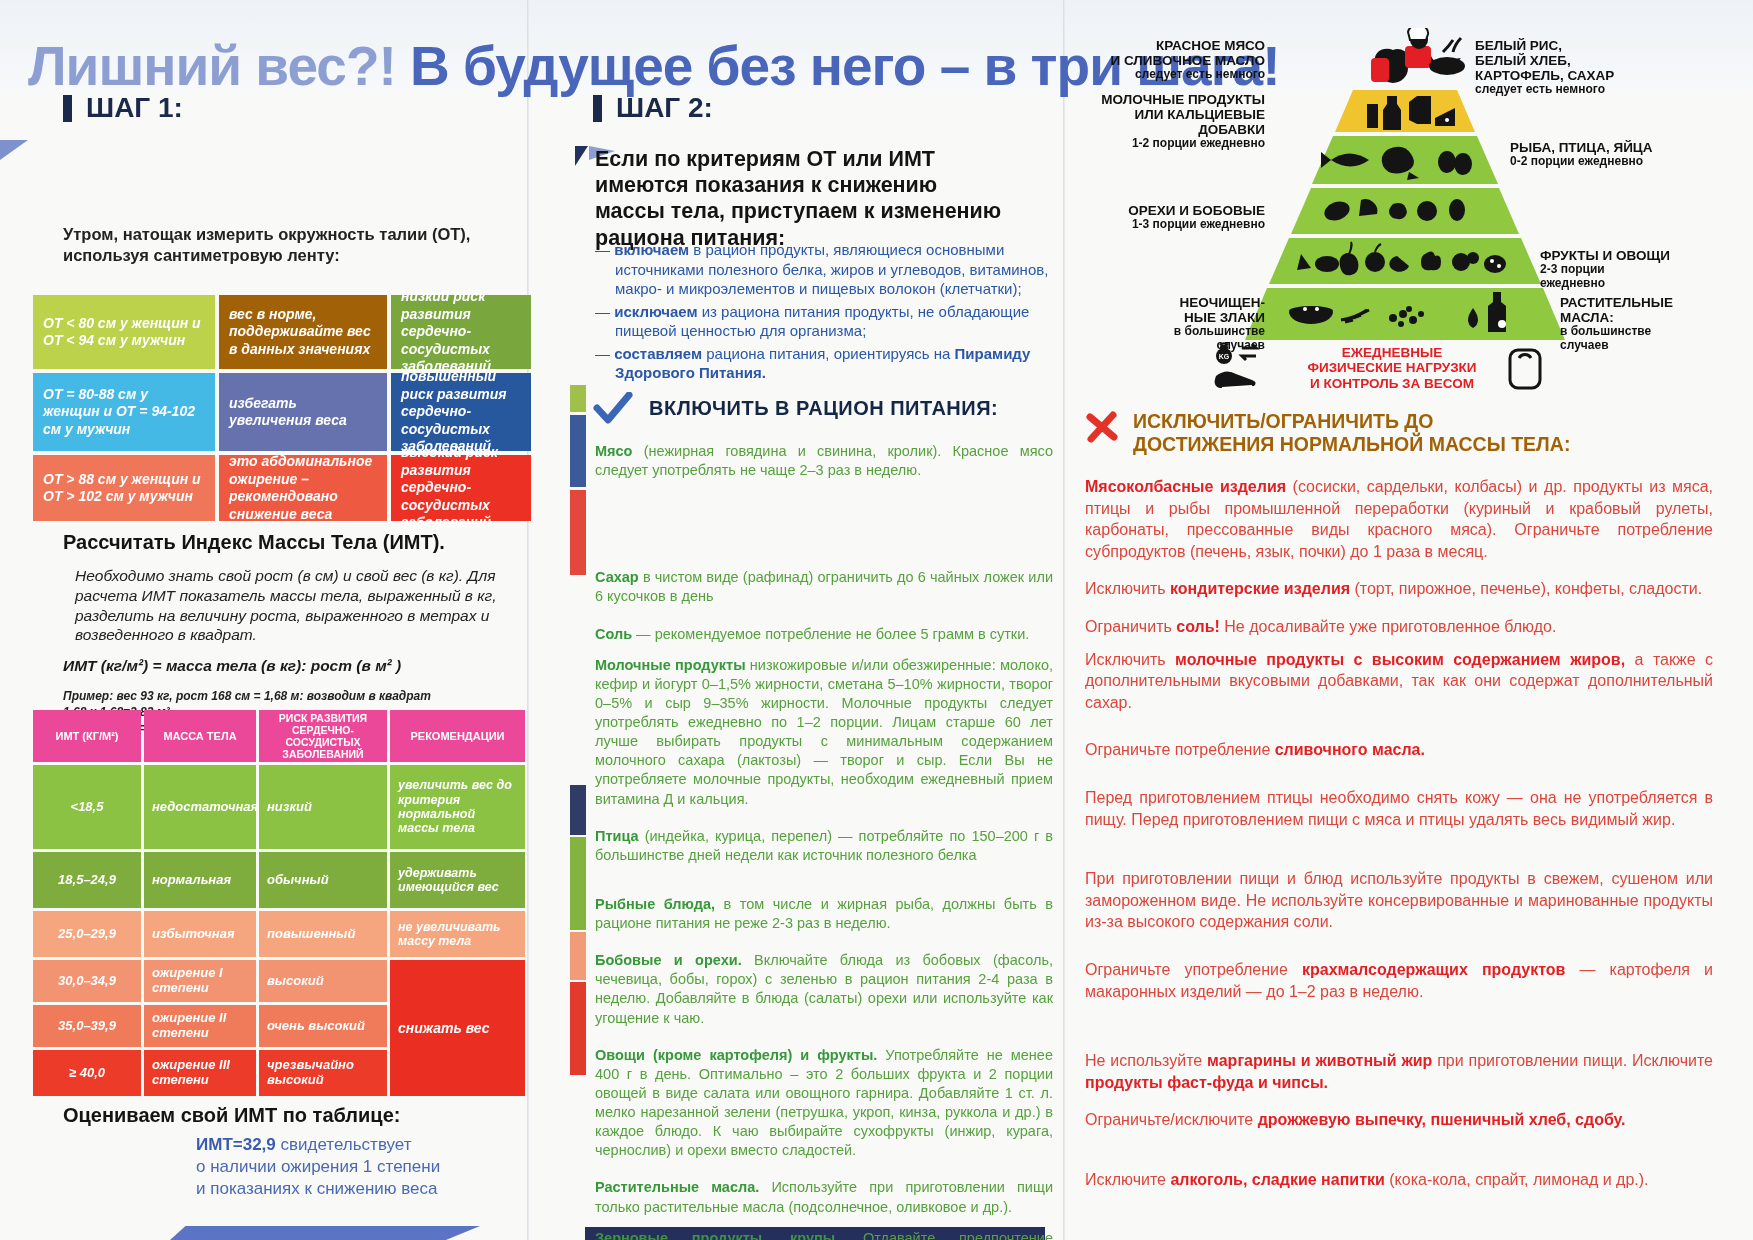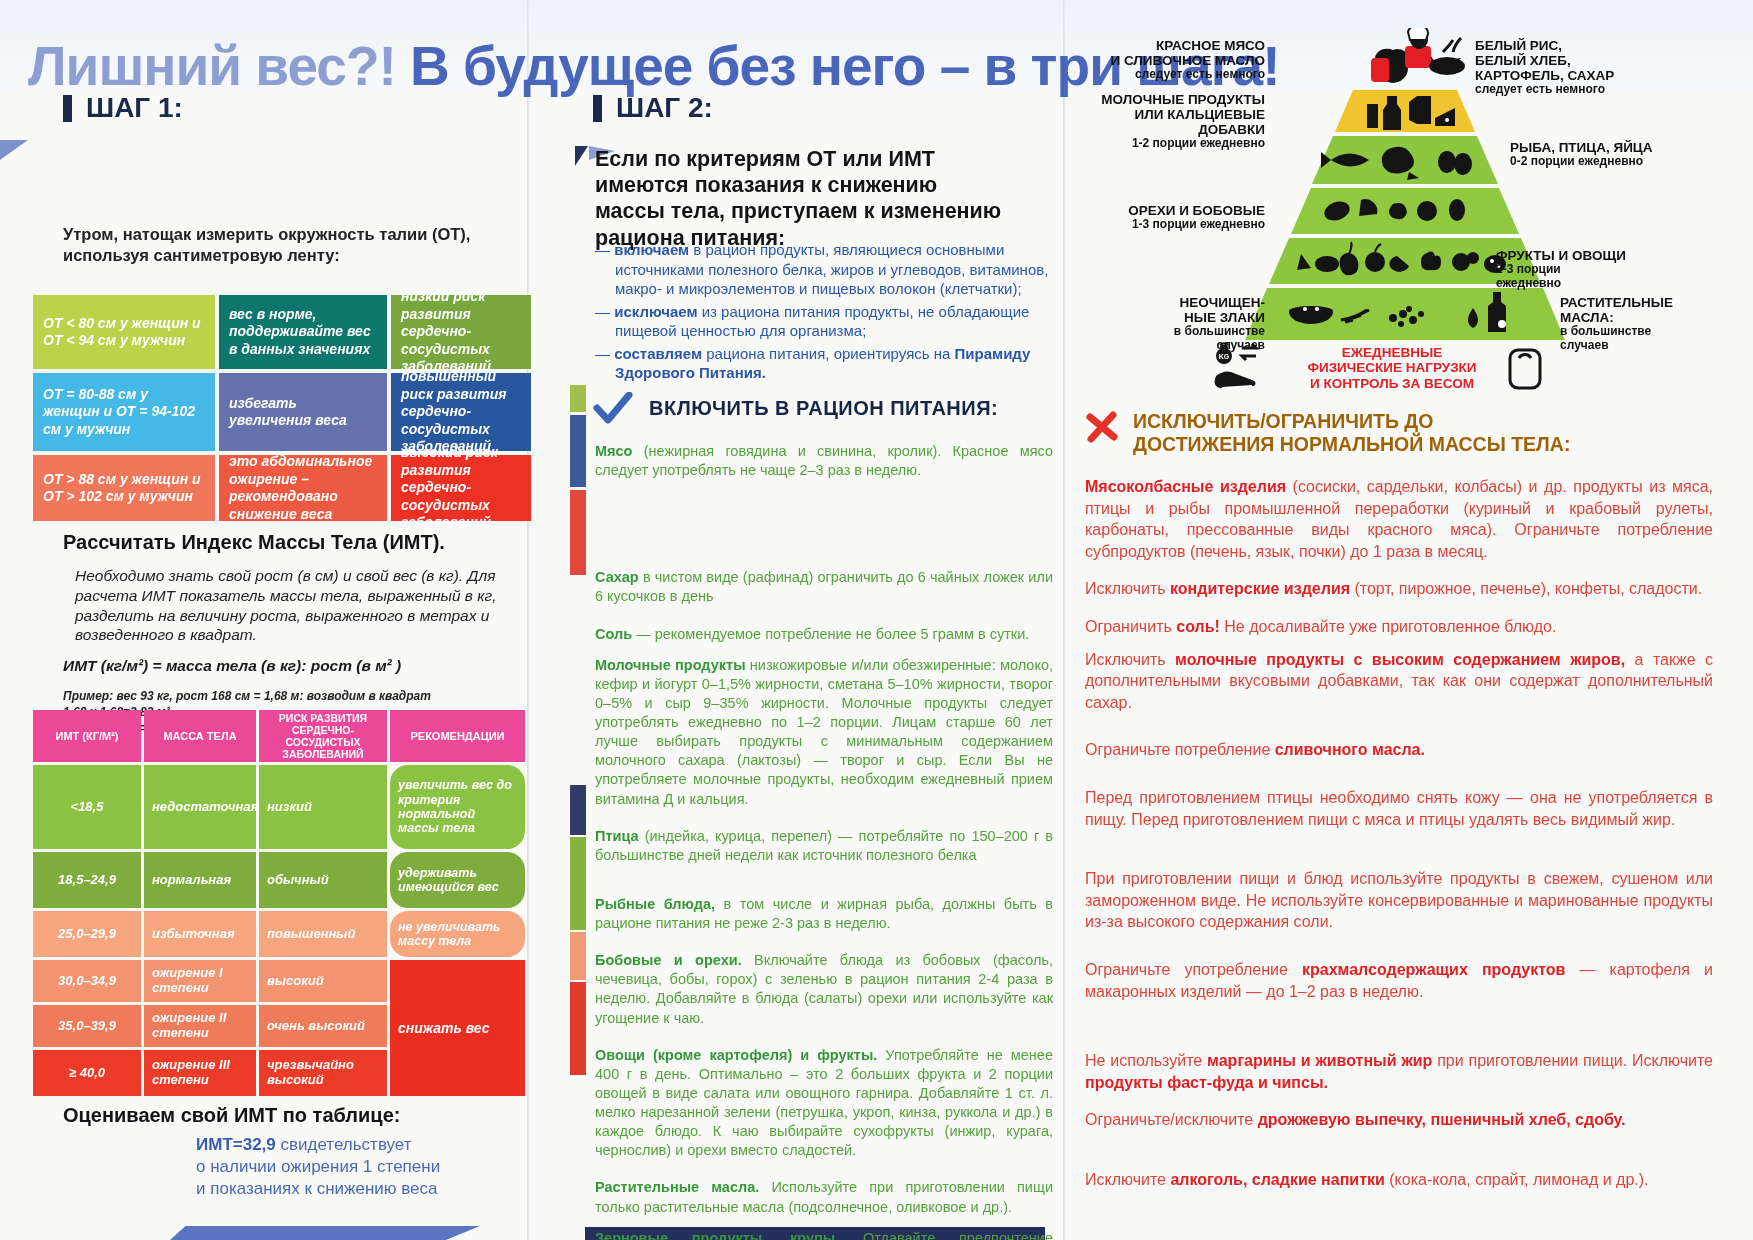--- a/index.html
+++ b/index.html
@@ -15,37 +15,37 @@
   .step{font-size:28px;font-weight:bold;color:#1b2a4a;display:flex;align-items:center;gap:14px;}
   .step::before{content:"";display:block;width:9px;height:27px;background:#1b2a4a;}
   .h-black{font-weight:bold;color:#141414;}
   
   .c1-head{left:63px;top:146px;width:470px;font-size:22.5px;line-height:1.25;}
   .c1-intro{left:63px;top:224px;width:470px;font-size:16.5px;font-weight:bold;line-height:1.3;color:#222;}
   .ot-table{left:33px;top:295px;width:494px;display:grid;grid-template-columns:182px 168px 140px;
             grid-template-rows:74px 78px 66px;gap:4px;}
   .ot-cell{color:#fff;font-style:italic;font-weight:bold;font-size:14px;line-height:1.25;
            display:flex;align-items:center;padding:6px 10px;box-sizing:border-box;}
-  .ot-r1c1{background:#bcd24a}.ot-r1c2{background:#0f766e}.ot-r1c3{background:#79a73e}
+  .ot-r1c1{background:#bcd24a}.ot-r1c2{background:#a16207}.ot-r1c3{background:#79a73e}
   .ot-r2c1{background:#45b9e6}.ot-r2c2{background:#6672ae}.ot-r2c3{background:#27579c}
   .ot-r3c1{background:#f0765a}.ot-r3c2{background:#ee5a41}.ot-r3c3{background:#ec3124}
   .bmi-block{left:63px;top:531px;width:472px;}
   .bmi-h{font-size:20px;font-weight:bold;color:#141414;margin:0 0 8px 0;}
   .bmi-p{font-style:italic;font-size:15.5px;line-height:1.28;margin:12px;color:#222;}
   .bmi-f{font-style:italic;font-weight:bold;font-size:15.5px;margin:2px 0 0 0;}
   .bmi-ex{font-style:italic;font-size:12px;line-height:1.3;margin:14px 0 0 0;color:#222;font-weight:bold;}
   .bmi-table{left:33px;top:710px;width:494px;display:grid;
              grid-template-columns:108px 112px 128px 135px;
              grid-template-rows:52px 84px 56px 46px 42px 42px 46px;gap:3px;}
   .bt-cell{color:#fff;box-sizing:border-box;display:flex;align-items:center;padding:4px 8px;
            font-weight:bold;font-style:italic;font-size:13px;line-height:1.15;}
   .bt-head{background:#ec4899;font-style:normal;font-weight:bold;font-size:11px;line-height:1.15;
            justify-content:center;text-align:center;padding:2px 4px;}
   .bt-c1{justify-content:center;}
-  .bt-rec{font-size:12.5px;border-radius:18px;}
+  .bt-rec{font-size:12.5px;}
   .bt-g1{background:#8cc243}.bt-g2{background:#7ead3e}
   .bt-o1{background:#f5a67e}.bt-o2{background:#f29372}.bt-o3{background:#ef7b5a}
   .bt-r{background:#ec3b28}.bt-red{background:#ea2e22;justify-content:flex-start;font-size:14px;}
   .gc1{grid-column:1}.gc2{grid-column:2}.gc3{grid-column:3}.gc4{grid-column:4}
   .res-h{left:63px;top:1104px;font-size:20px;}
   .res-t{left:196px;top:1134px;width:340px;font-size:17px;line-height:1.3;color:#4a69b5;white-space:pre-line;}
   .res-t .b{font-weight:bold;color:#3a5cae;}
   
   .c2-head{left:595px;top:146px;width:450px;font-size:21.5px;line-height:1.22;}
   .c2-bullets{left:595px;top:240px;width:458px;}
@@ -304,21 +304,21 @@
     <div class="pyr-note">1-2 порции ежедневно</div>
   </div>
   <div class="abs pyr-label pr" style="left:1510px;top:140px">
     <div class="pyr-title">РЫБА, ПТИЦА, ЯЙЦА</div>
     <div class="pyr-note">0-2 порции ежедневно</div>
   </div>
   <div class="abs pyr-label pl" style="left:1085px;top:203px">
     <div class="pyr-title">ОРЕХИ И БОБОВЫЕ</div>
     <div class="pyr-note">1-3 порции ежедневно</div>
   </div>
-  <div class="abs pyr-label pr" style="left:1496px;top:248px">
+  <div class="abs pyr-label pr" style="left:1540px;top:248px">
     <div class="pyr-title">ФРУКТЫ И ОВОЩИ</div>
     <div class="pyr-note">2-3 порции
 ежедневно</div>
   </div>
   <div class="abs pyr-label pl" style="left:1085px;top:295px">
     <div class="pyr-title">НЕОЧИЩЕН-
 НЫЕ ЗЛАКИ</div>
     <div class="pyr-note">в большинстве
 случаев</div>
   </div>

